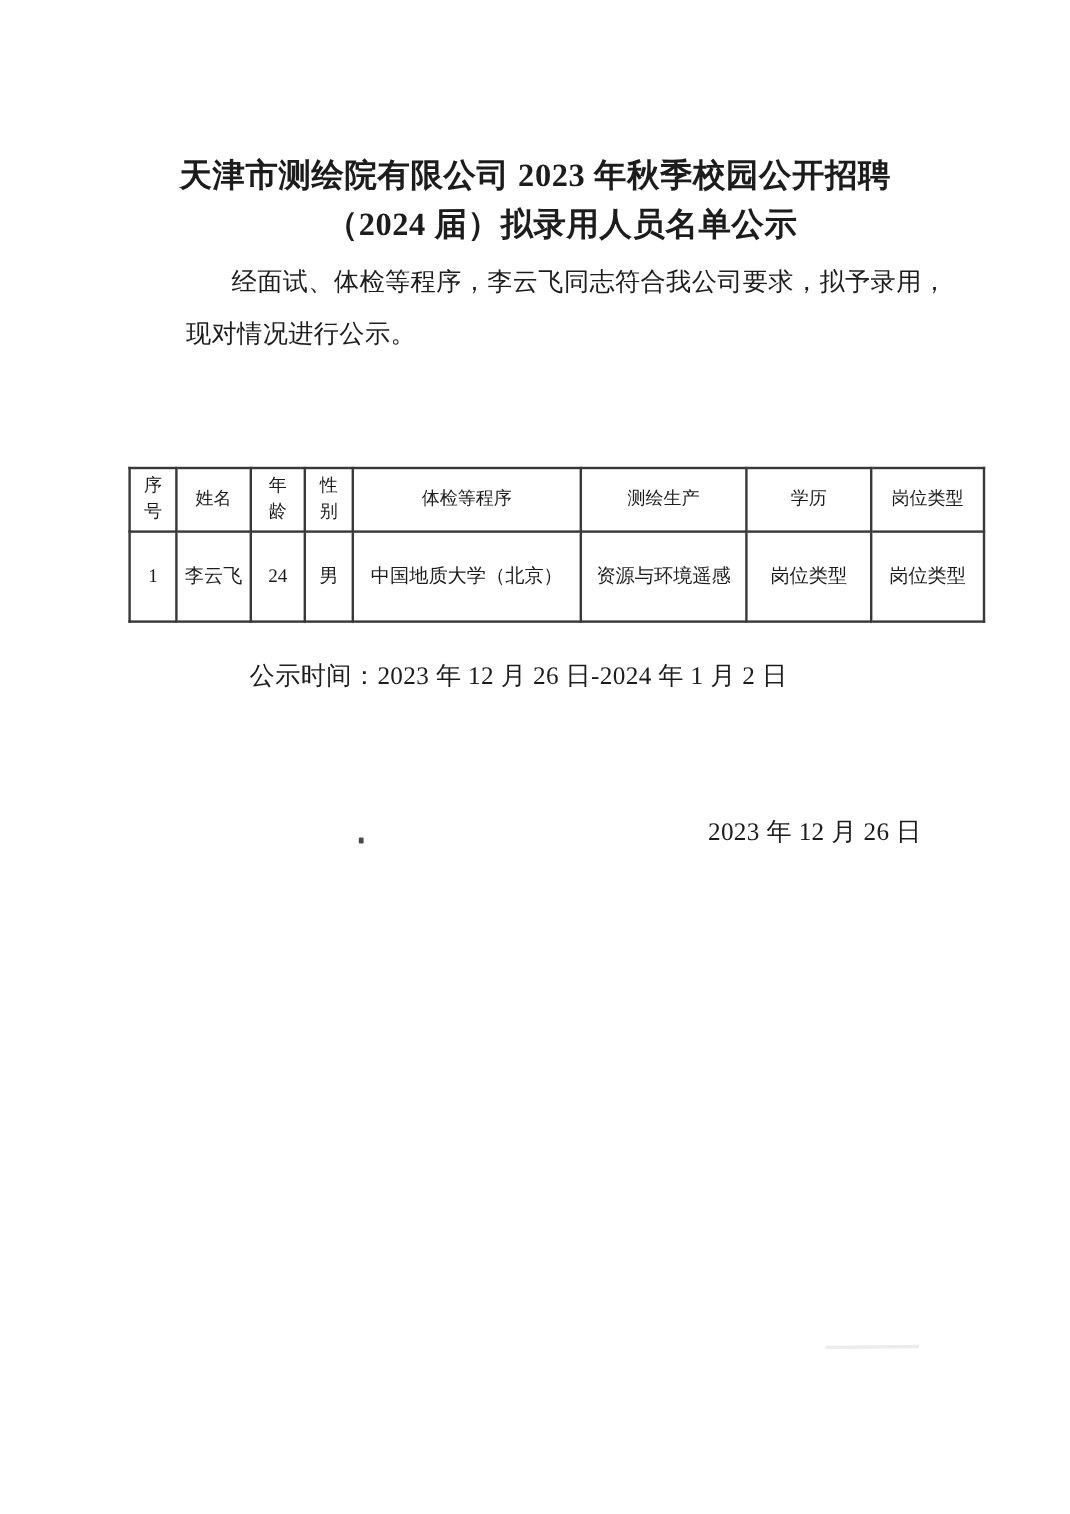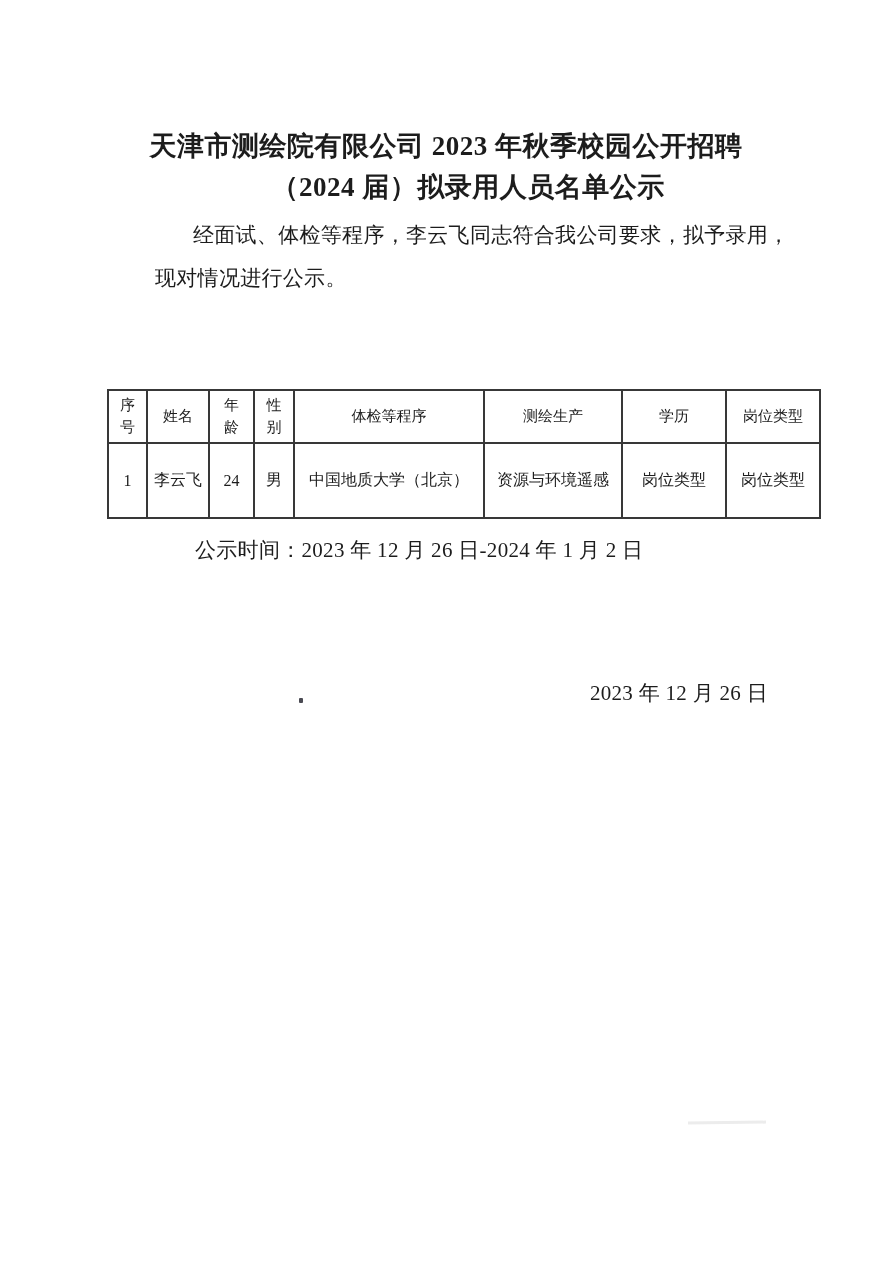--- a/index.html
+++ b/index.html
@@ -56,21 +56,21 @@
   
   table.roster th:nth-child(1) .hdr,
   table.roster th:nth-child(3) .hdr,
   table.roster th:nth-child(4) .hdr{
     display:inline-block;width:1.1em;word-break:break-all;line-height:1.45;
   }
   .meta{
     position:absolute;
     font-size:21px;line-height:32px;
     letter-spacing:0.3px;
-    margin:0;white-space:nowrap;
+    margin:13px;white-space:nowrap;
   }
   .meta-period{top:534px;left:195px;}
   .meta-phone{top:577px;left:195px;}
   .sig{
     position:absolute;
     font-size:21px;line-height:32px;
     letter-spacing:0.3px;
     margin:0;white-space:nowrap;
     text-align:right;
   }

